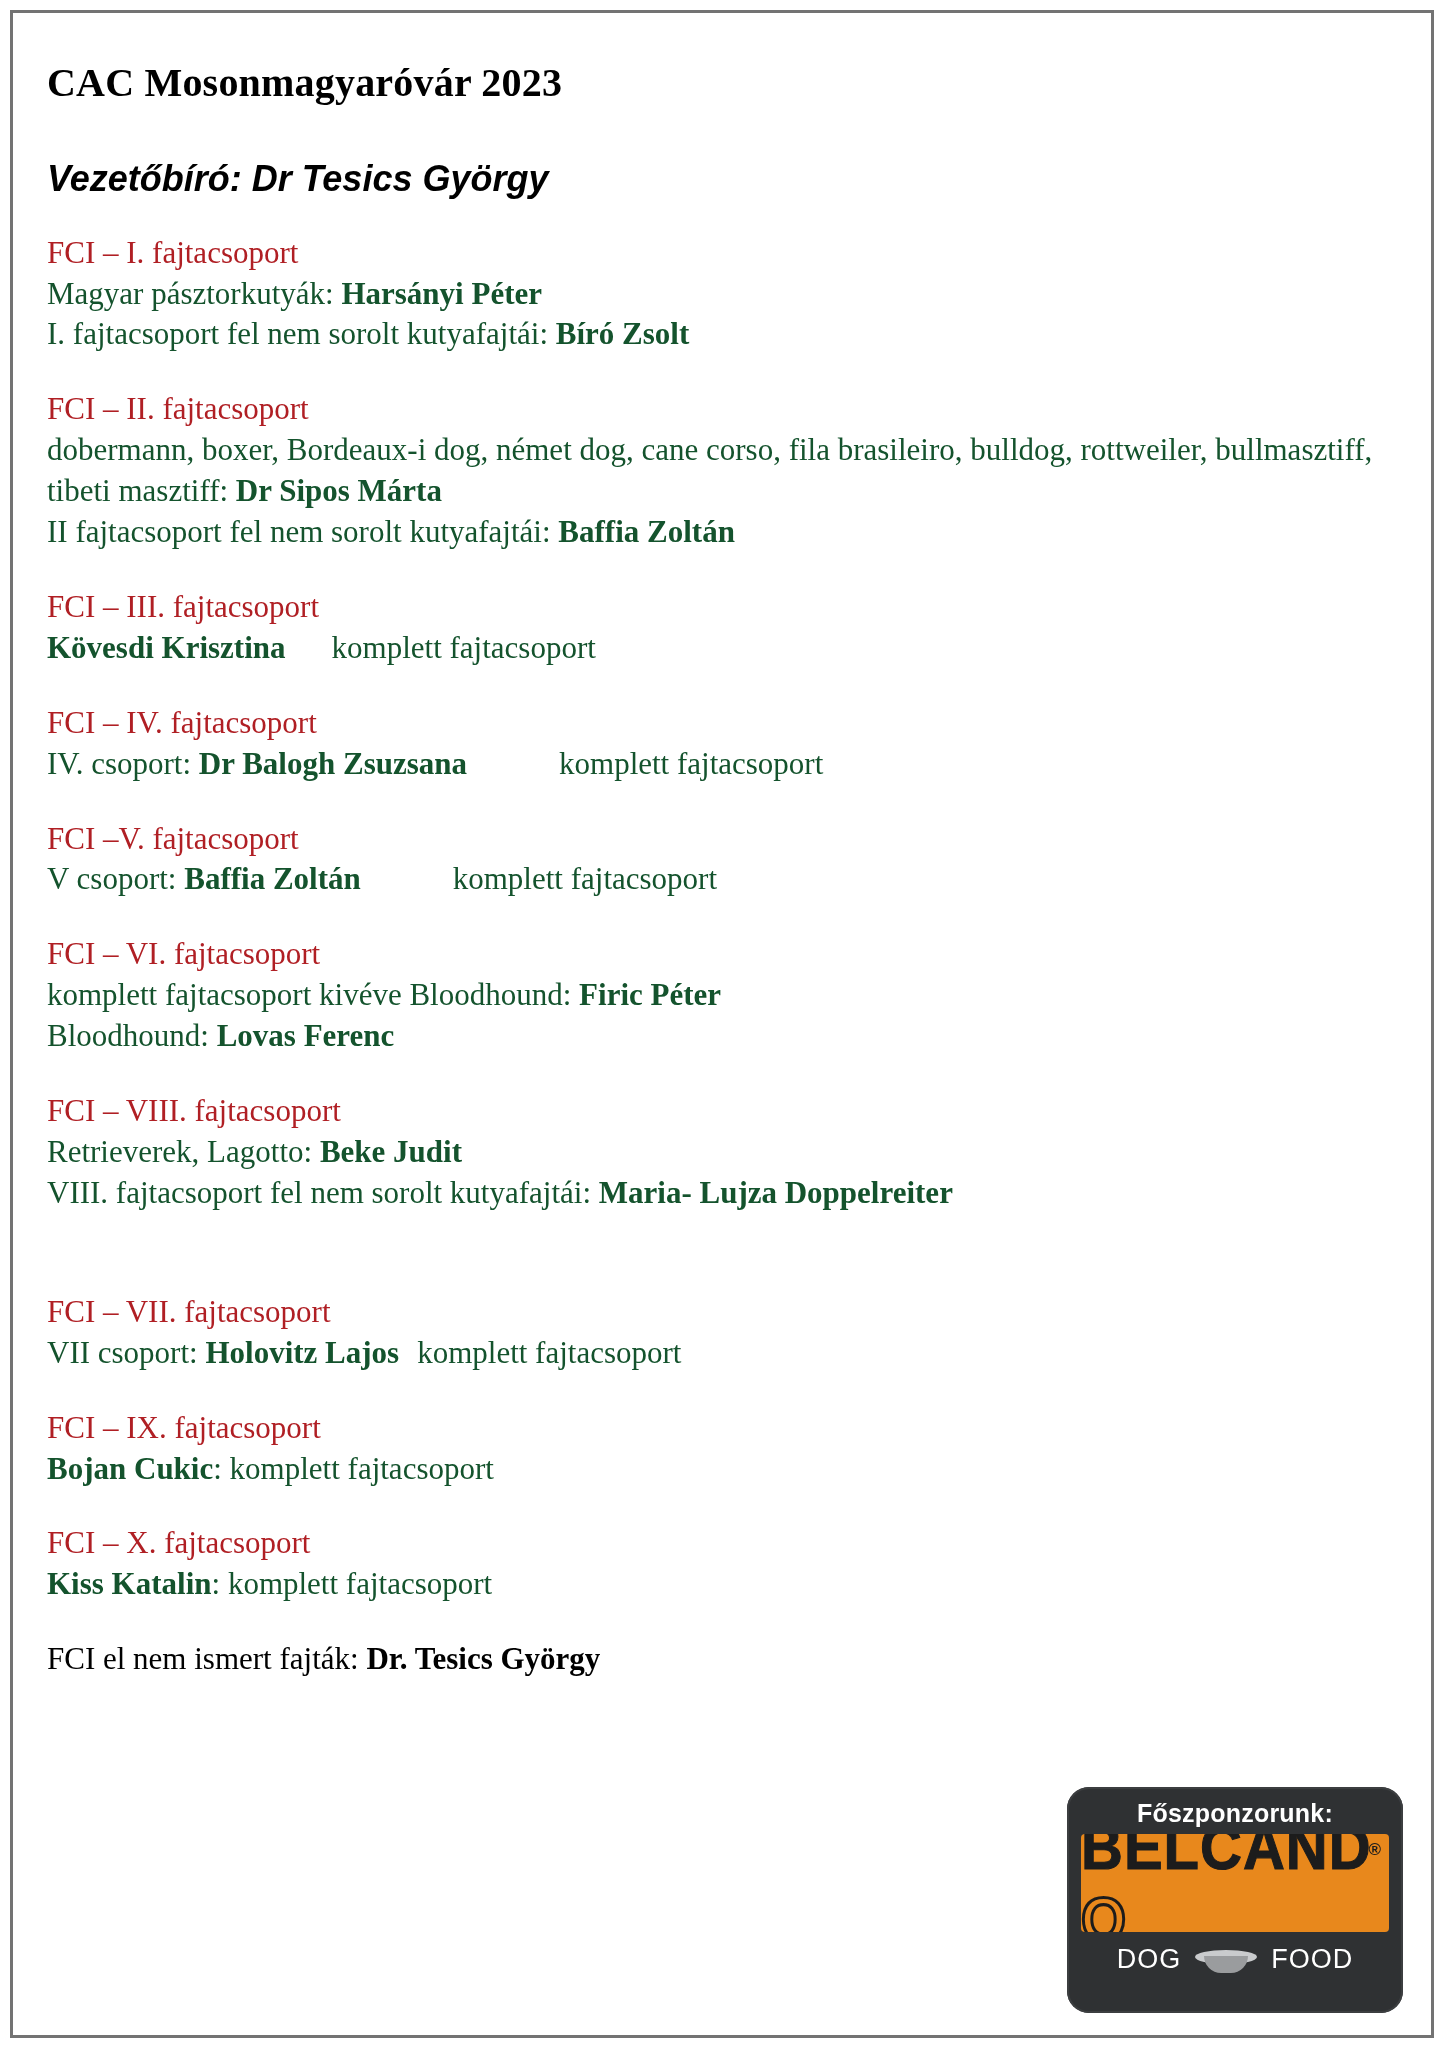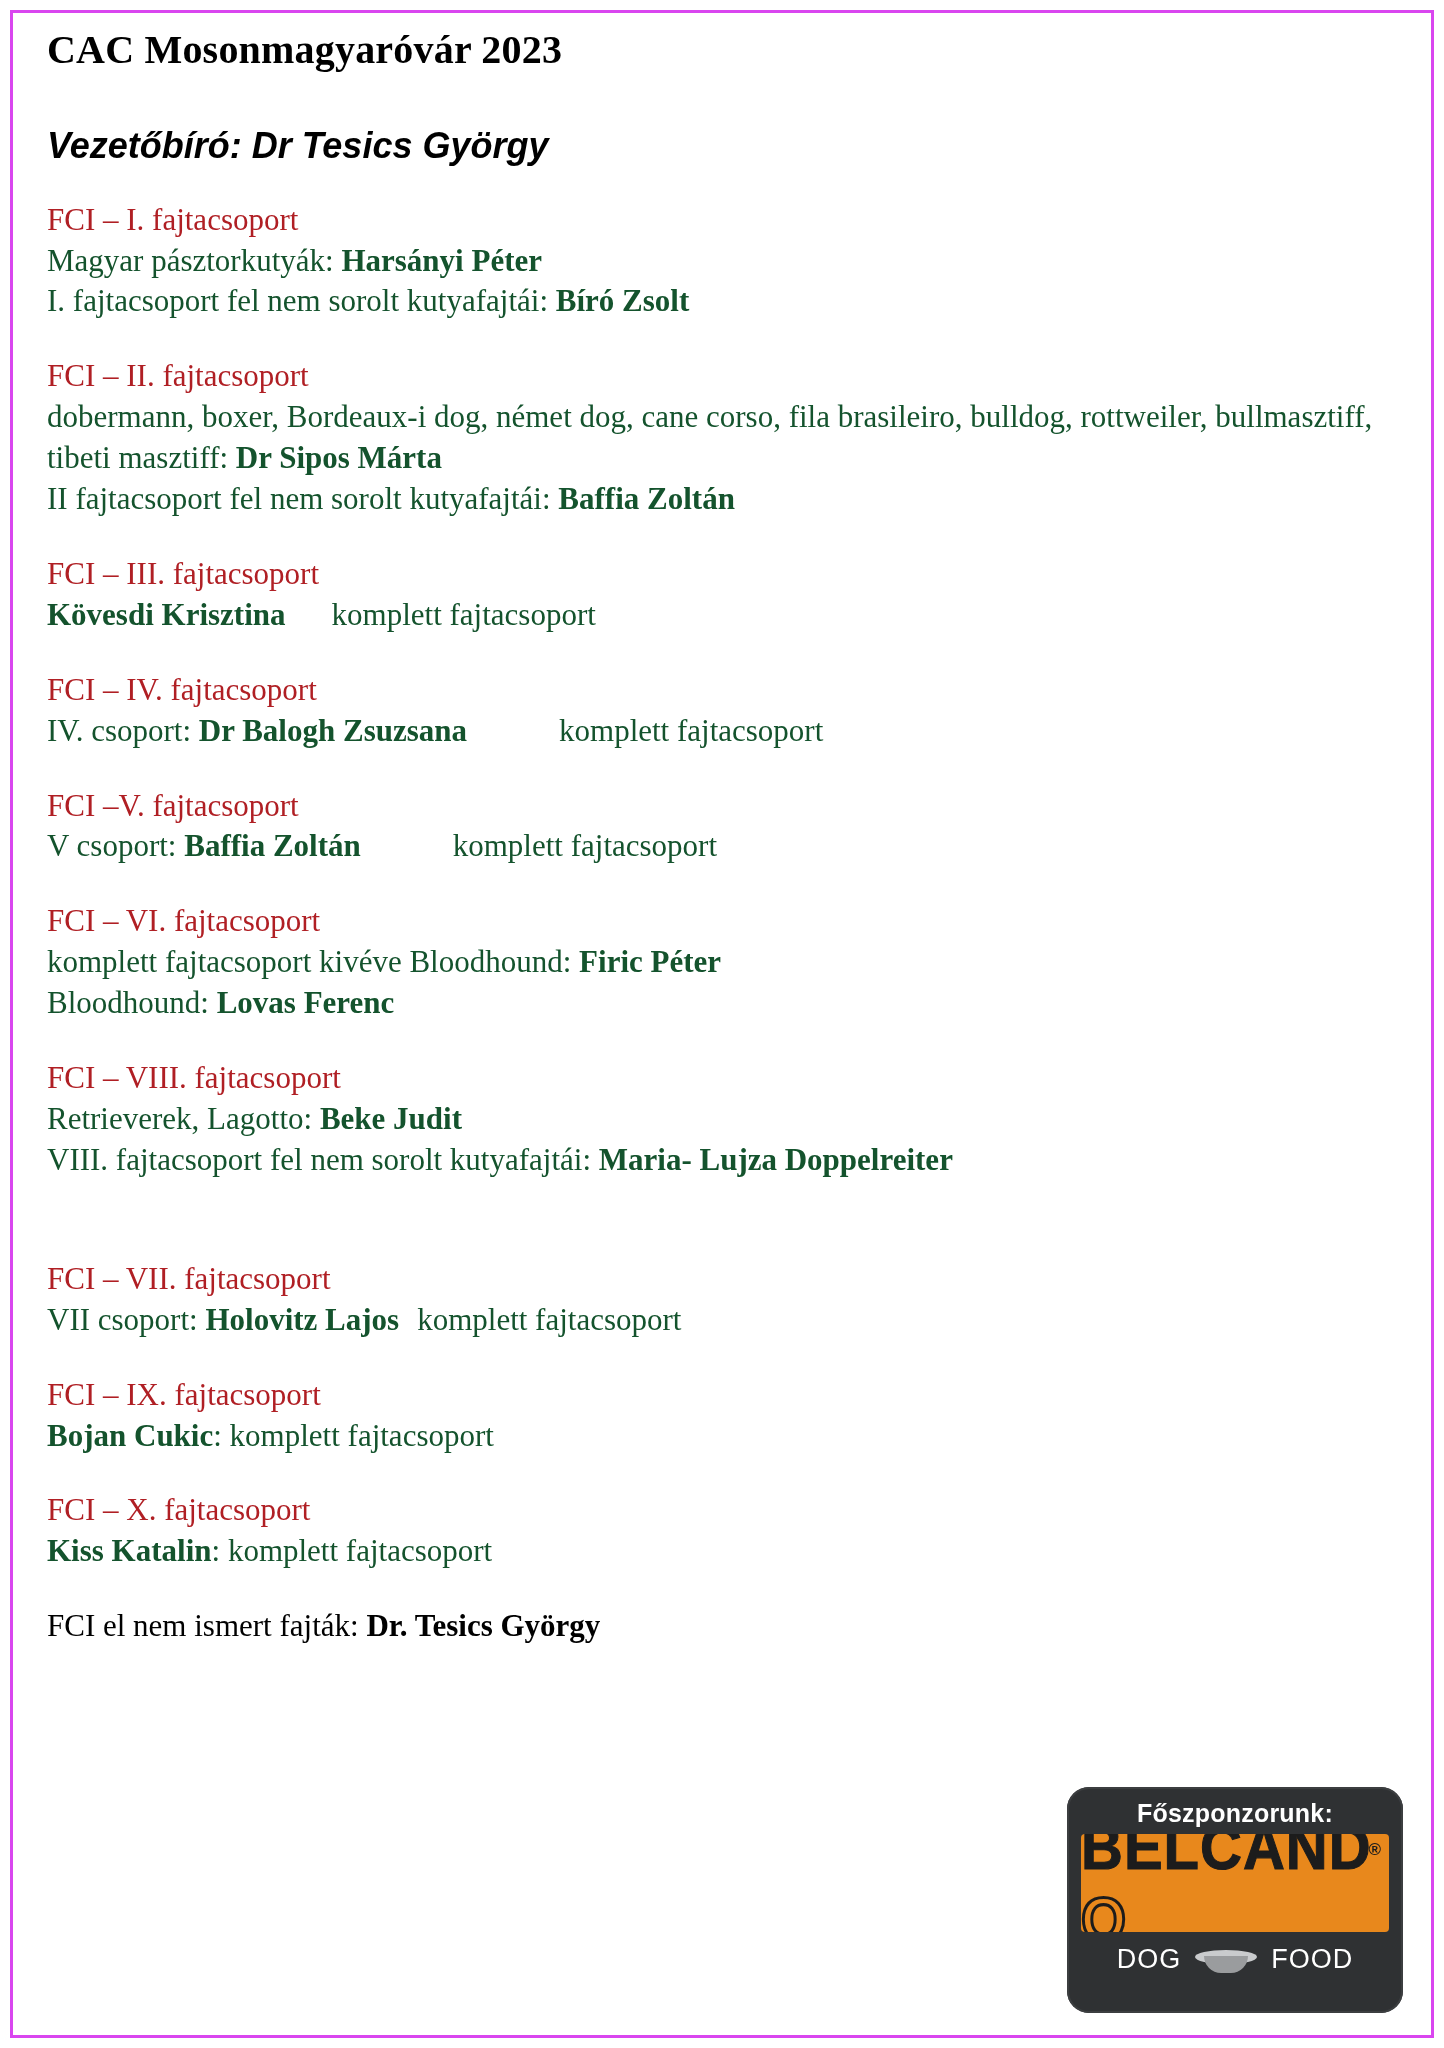--- a/index.html
+++ b/index.html
@@ -20,22 +20,22 @@
     width: 1444px;
     height: 2048px;
     padding: 10px;
     background: #ffffff;
   }
   .frame {
     position: relative;
     box-sizing: border-box;
     width: 100%;
     height: 100%;
-    border: 3px solid #d946ef;
-    padding: 11px 34px 0 34px;
+    border: 3px solid #737373;
+    padding: 44px 34px 0 34px;
   }
   .doc-title {
     font-family: "Liberation Serif", serif;
     font-weight: bold;
     font-size: 40px;
     line-height: 1.1;
     margin: 4px 0 0 0;
     letter-spacing: 0.2px;
   }
   .doc-subtitle {

